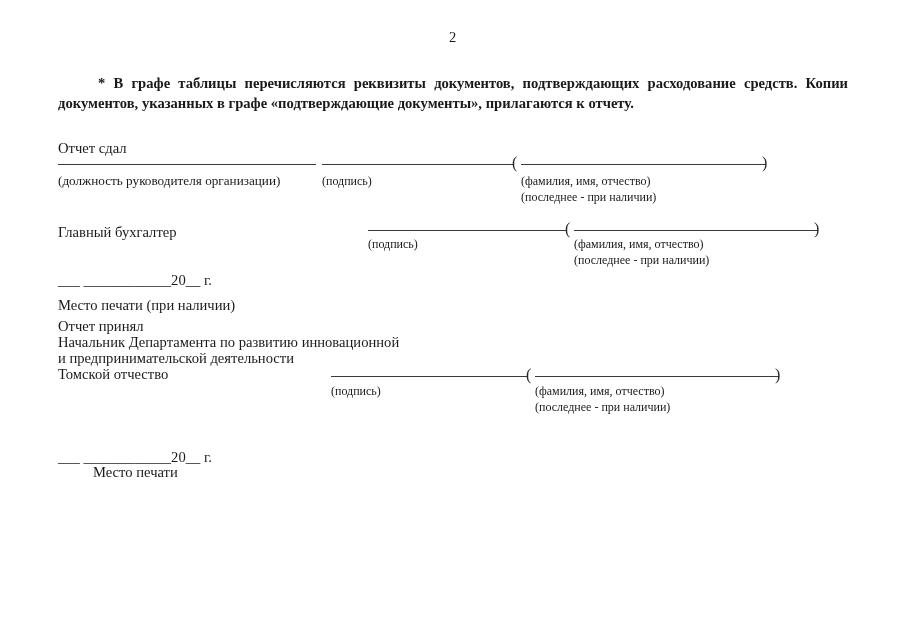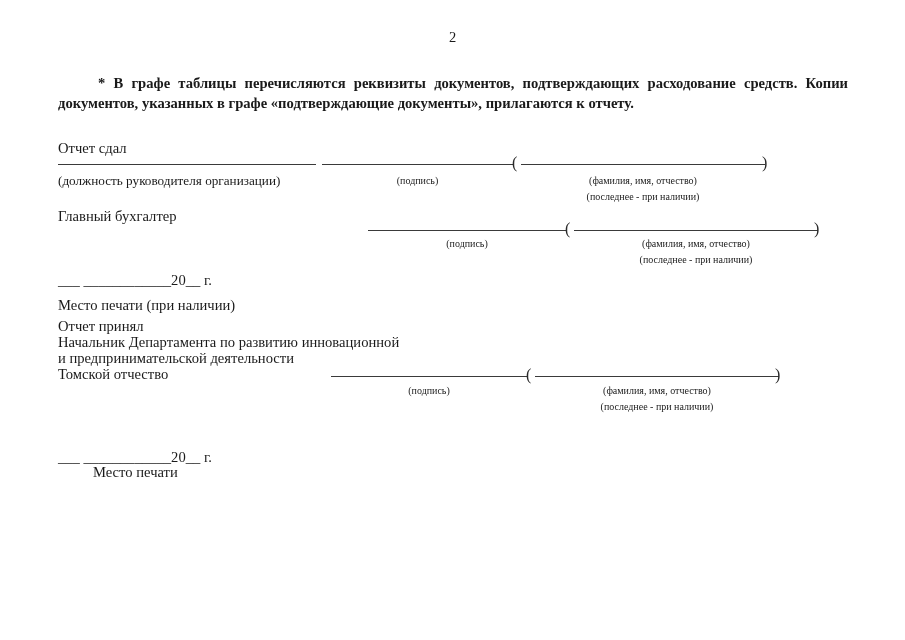--- a/index.html
+++ b/index.html
@@ -67,22 +67,21 @@
     border-top: 1.1px solid #3a3a3a;
   }
   .paren {
     position: absolute;
     font-size: 16px;
     line-height: 16px;
     color: #2a2a2a;
   }
   .centered {
     position: absolute;
-    text-align: center;
-    font-size: 10px;
+    font-size: 12px;
     line-height: 16px;
     white-space: pre;
   }
 </style>
 </head>
 <body>
 
 <div class="page">
 
   <div class="page-number">2</div>
@@ -100,21 +99,21 @@
   <span class="paren" style="left:512px; top:155px;">(</span>
 
   <div class="rule" style="left:521px; top:164px; width:244px;"></div>
   <span class="paren" style="left:762px; top:155px;">)</span>
 
   <div class="small" style="left:58px; top:173px;">(должность руководителя организации)</div>
   <div class="centered" style="left:322px; top:173px; width:191px;">(подпись)</div>
   <div class="centered" style="left:521px; top:173px; width:244px;">(фамилия, имя, отчество)</div>
   <div class="centered" style="left:521px; top:189px; width:244px;">(последнее - при наличии)</div>
 
-  <div class="txt" style="left:58px; top:208px;">Главный бухгалтер</div>
+  <div class="txt" style="left:58px; top:224px;">Главный бухгалтер</div>
 
   <div class="rule" style="left:368px; top:230px; width:198px;"></div>
   <span class="paren" style="left:565px; top:221px;">(</span>
   <div class="rule" style="left:574px; top:230px; width:244px;"></div>
   <span class="paren" style="left:814px; top:221px;">)</span>
 
   <div class="centered" style="left:368px; top:236px; width:198px;">(подпись)</div>
   <div class="centered" style="left:574px; top:236px; width:244px;">(фамилия, имя, отчество)</div>
   <div class="centered" style="left:574px; top:252px; width:244px;">(последнее - при наличии)</div>
 

